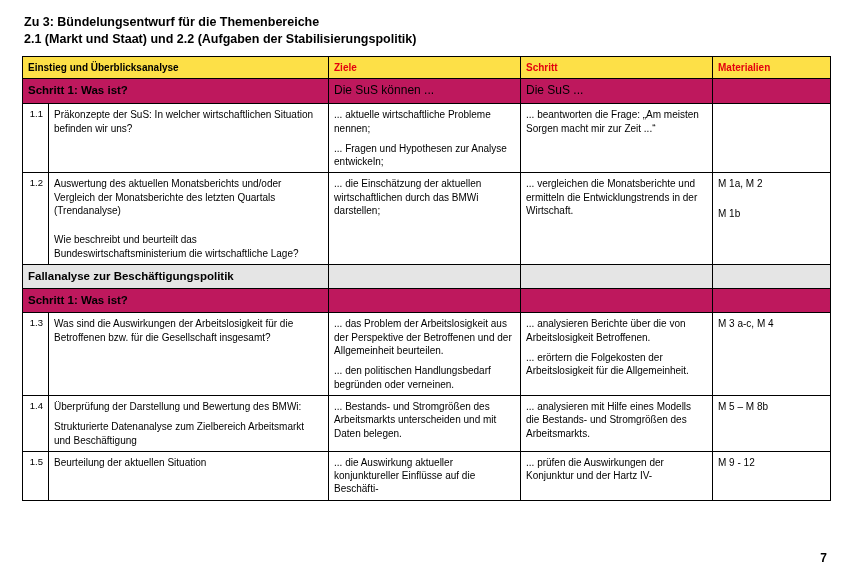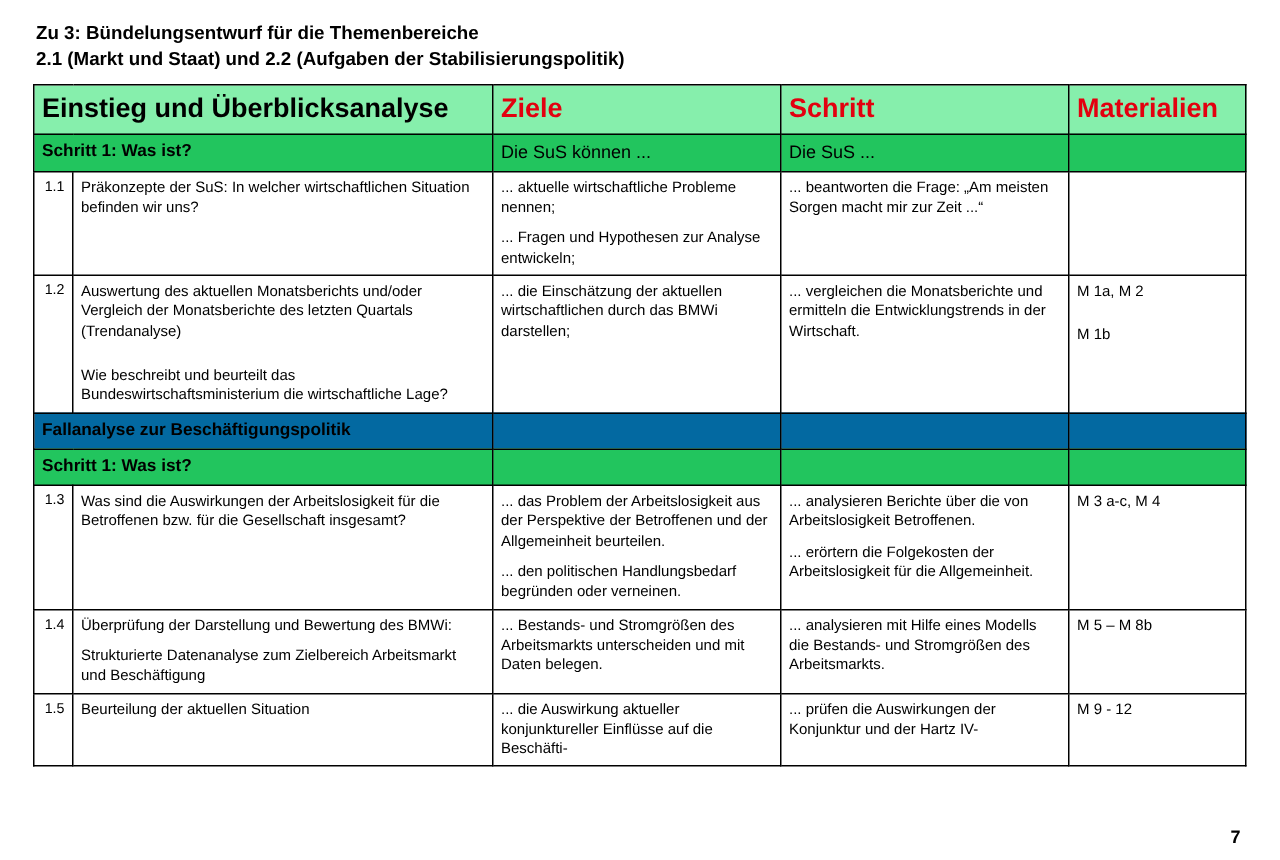--- a/index.html
+++ b/index.html
@@ -44,42 +44,42 @@
     line-height: 1.33;
   }
   
   col.c-num  { width: 26px; }
   col.c-task { width: 280px; }
   col.c-ziel { width: 192px; }
   col.c-auf  { width: 192px; }
   col.c-mat  { width: 118px; }
 
   .hdr-row td {
-    background: #86efac;
-    font-weight: bold;
-    font-size: 18px;
+    background: #fde047;
+    font-weight: bold;
+    font-size: 10px;
     padding-top: 7px;
     padding-bottom: 7px;
     margin-top: 23px;
   }
   .hdr-red { color: #e3000f; }
 
   .sec-row td {
-    background: #22c55e;
+    background: #be185d;
     font-weight: bold;
     font-size: 11.5px;
     padding-top: 7px;
     padding-bottom: 7px;
   }
   .sec-row td.plain {
     font-weight: normal;
     font-size: 12px;
   }
   .band-row td {
-    background: #0369a1;
+    background: #e5e5e5;
     font-weight: bold;
     font-size: 11.5px;
     padding-top: 8px;
     padding-bottom: 8px;
   }
   .num { font-size: 9.5px; text-align: right; }
   .para { margin: 0 0 7px 0; }
   .para:last-child { margin-bottom: 0; }
   .gap { height: 9px; }
 

